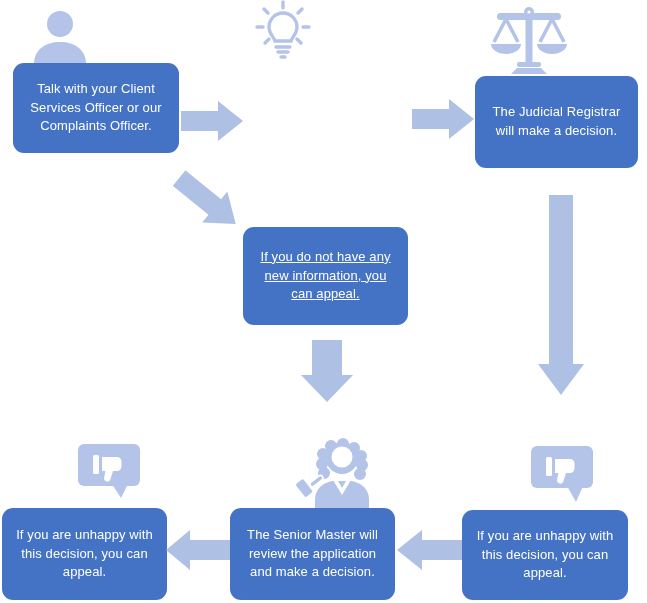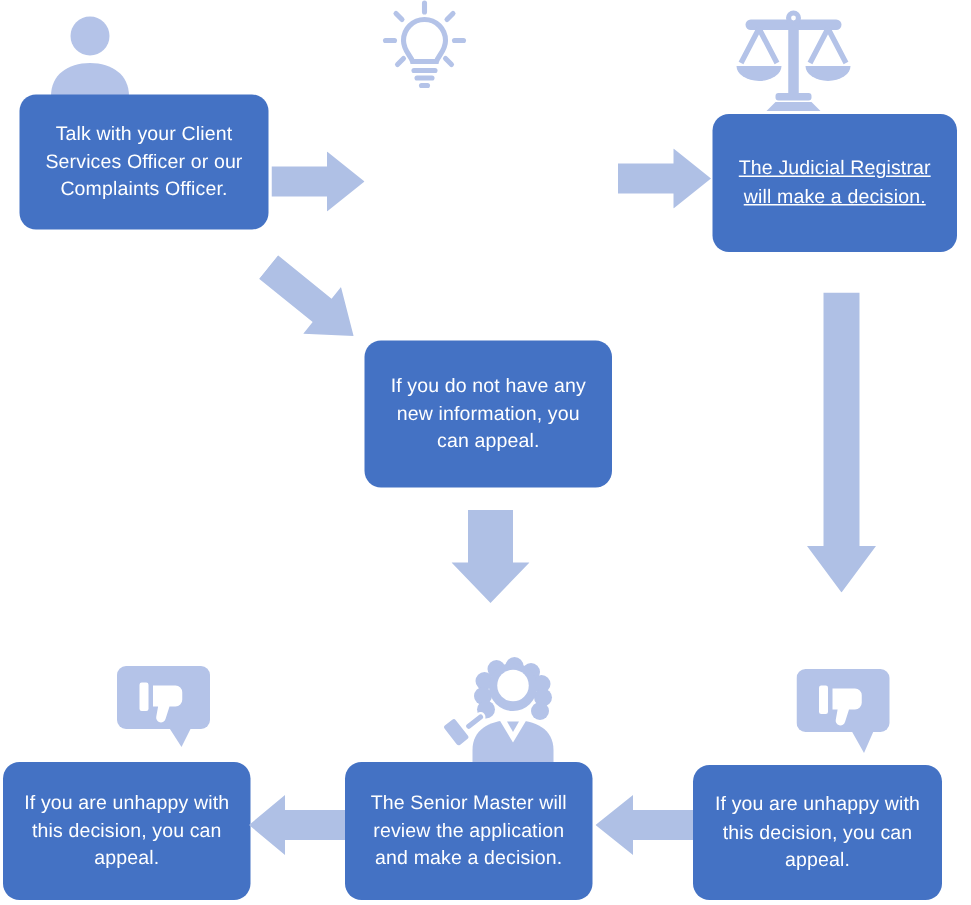--- a/index.html
+++ b/index.html
@@ -11,23 +11,23 @@
     position:absolute;background:#4472c4;border-radius:11px;color:#ffffff;
     display:flex;align-items:center;justify-content:center;text-align:center;
     font-size:13px;line-height:1.45;padding:6px 12px;box-sizing:border-box;
     letter-spacing:.1px;
   }
   .arrow{position:absolute;}
   .icon{position:absolute;}
   
   #box1{left:13px;top:63px;width:166px;height:90px;}
   #box2{left:245px;top:76px;width:165px;height:91px;}
-  #box3{left:475px;top:76px;width:163px;height:92px;text-decoration:underline;}
+  #box3{left:475px;top:76px;width:163px;height:92px;}
   
-  #box4{left:243px;top:227px;width:165px;height:98px;}
+  #box4{left:243px;top:227px;width:165px;height:98px;text-decoration:underline;}
   
   #box5{left:2px;top:508px;width:165px;height:92px;}
   #box6{left:230px;top:508px;width:165px;height:92px;}
   #box7{left:462px;top:510px;width:166px;height:90px;}
   
   #arrow-1-2{left:181px;top:101px;}
   #arrow-2-3{left:412px;top:99px;}
   #arrow-1-4{left:179px;top:158px;transform:rotate(39deg);transform-origin:0 20px;}
   #arrow-4-down{left:301px;top:340px;}
   #arrow-3-down{left:538px;top:195px;}

